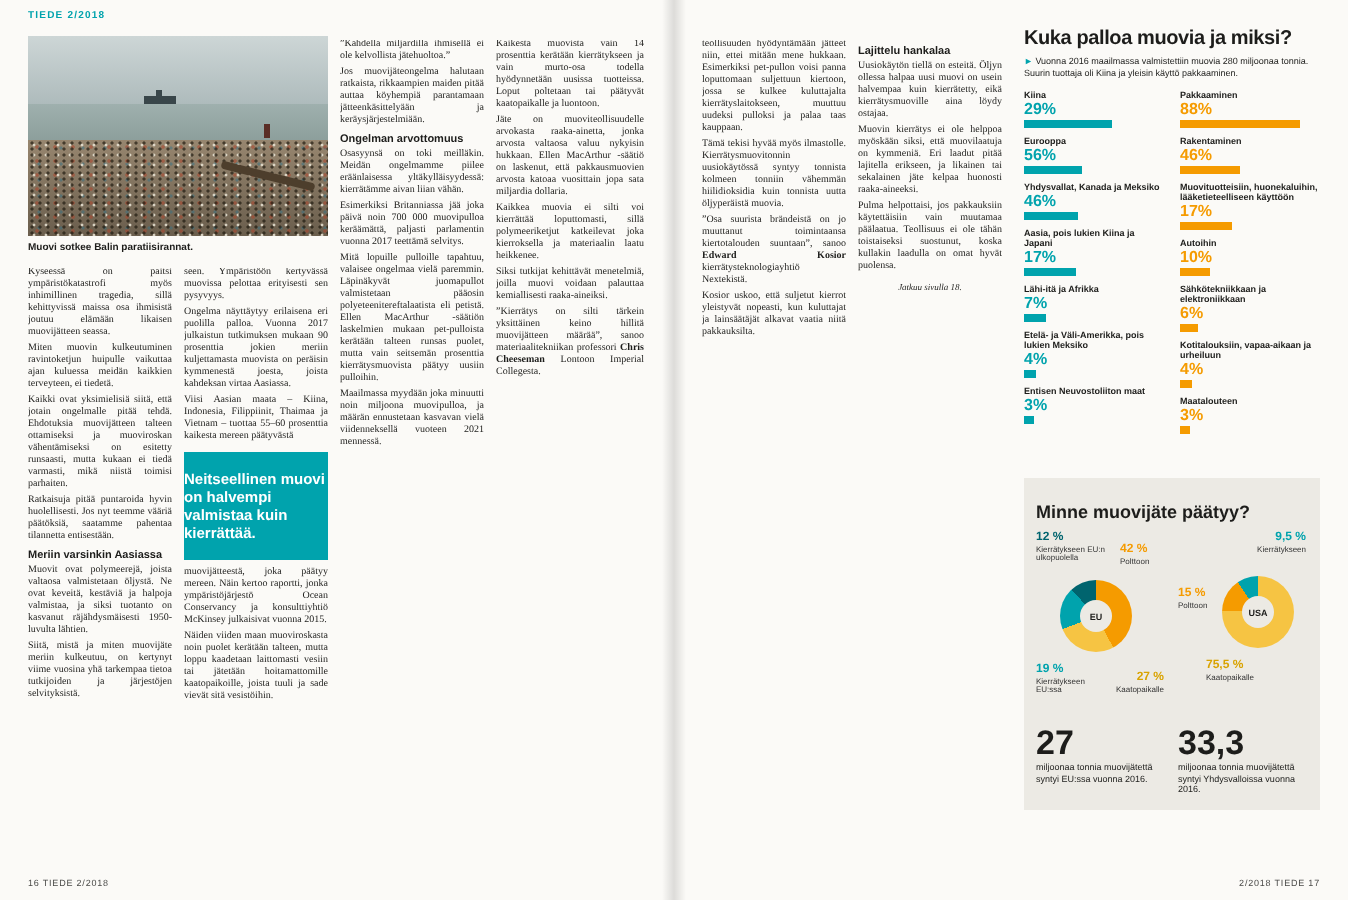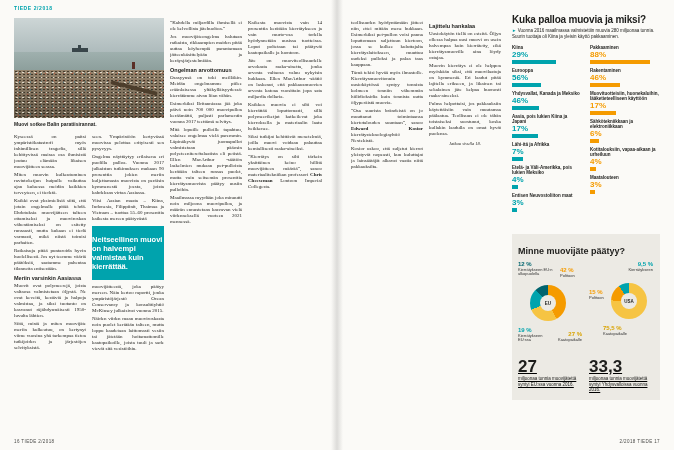--- a/index.html
+++ b/index.html
@@ -88,21 +88,21 @@
   .eu-donut { left:12px; top:24px; }
   .eu-l0 { left:0;  top:0;  width:36px; }
   .eu-l1 { left:42px; top:6px; width:22px; }
   .eu-l2 { left:0;  top:66px; width:30px; }
   .eu-l3 { left:34px; top:70px; width:30px; text-align:right; }
   .us-donut { left:22px; top:22px; }
   .us-l0 { left:32px; top:0; width:32px; text-align:right; }
   .us-l1 { left:0; top:28px; width:20px; }
   .us-l2 { left:14px; top:64px; width:40px; }
   .totals-row { display:flex; gap:6px; margin-top:3px; }
-  .total-block { width:65px;text-decoration:underline; }
+  .total-block { width:65px; }
   .total-number { font:bold 17px/17px "Liberation Sans", sans-serif; color:#1d1d1b; }
   .total-text { margin-top:1px; font:4.5px/5.5px "Liberation Sans", sans-serif; color:#1d1d1b; }
 </style>
 </head>
 <body>
 
 <div class="spread">
 
   <div class="top-left">TIEDE 2/2018</div>
 
@@ -234,20 +234,25 @@
             <div class="ib-pct">46%</div>
             <div class="ib-bar" style="width: 30px;"></div>
           </div>
 
           <div class="ib-item">
             <div class="ib-label">Muovituotteisiin, huonekaluihin, lääketieteelliseen käyttöön</div>
             <div class="ib-pct">17%</div>
             <div class="ib-bar" style="width: 25.5px;"></div>
           </div>
 
+          <div class="ib-item">
+            <div class="ib-label">Autoihin</div>
+            <div class="ib-pct">10%</div>
+            <div class="ib-bar" style="width: 15px;"></div>
+          </div>
 
           <div class="ib-item">
             <div class="ib-label">Sähkötekniikkaan ja elektroniikkaan</div>
             <div class="ib-pct">6%</div>
             <div class="ib-bar" style="width: 9px;"></div>
           </div>
 
           <div class="ib-item">
             <div class="ib-label">Kotitalouksiin, vapaa-aikaan ja urheiluun</div>
             <div class="ib-pct">4%</div>

